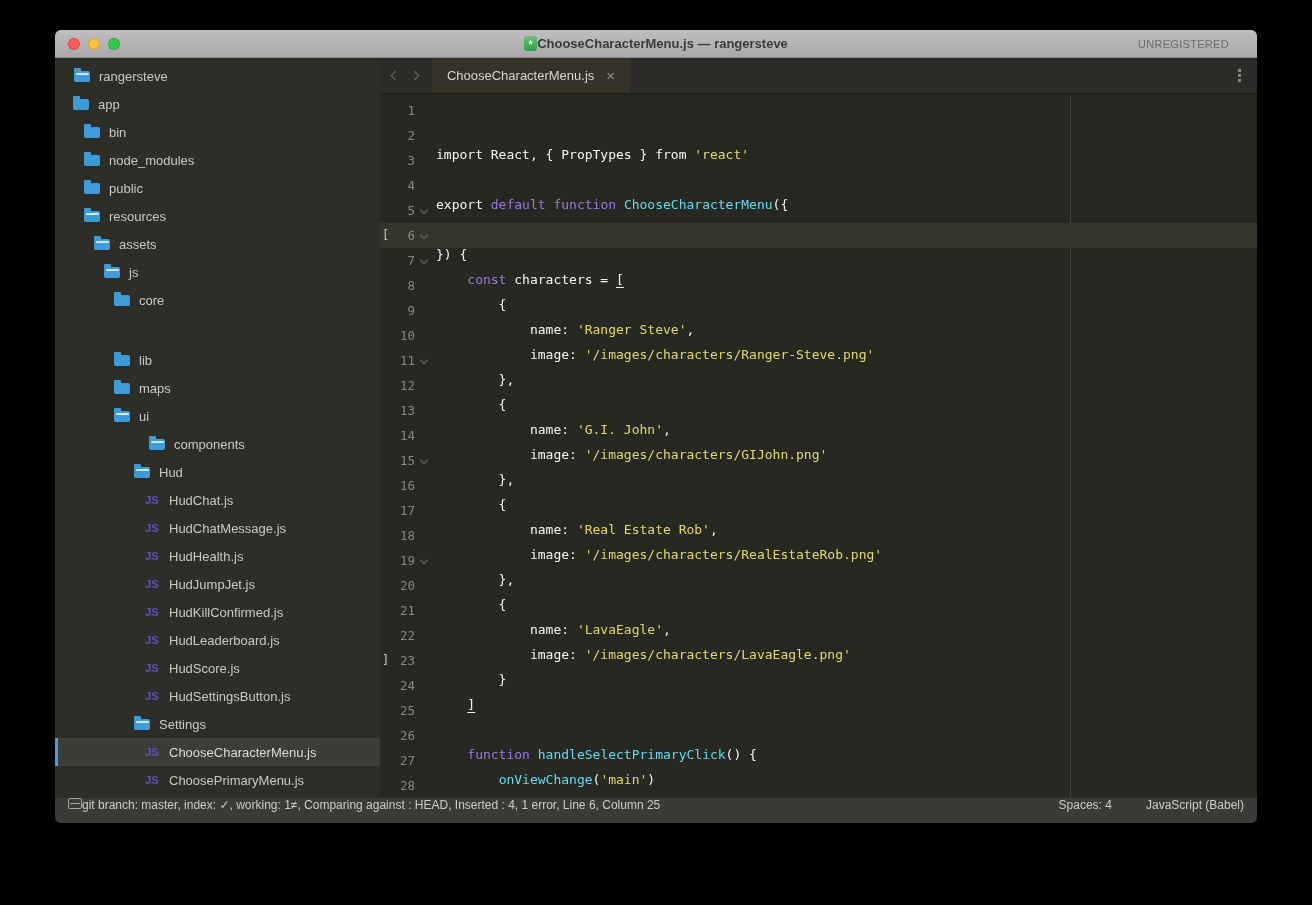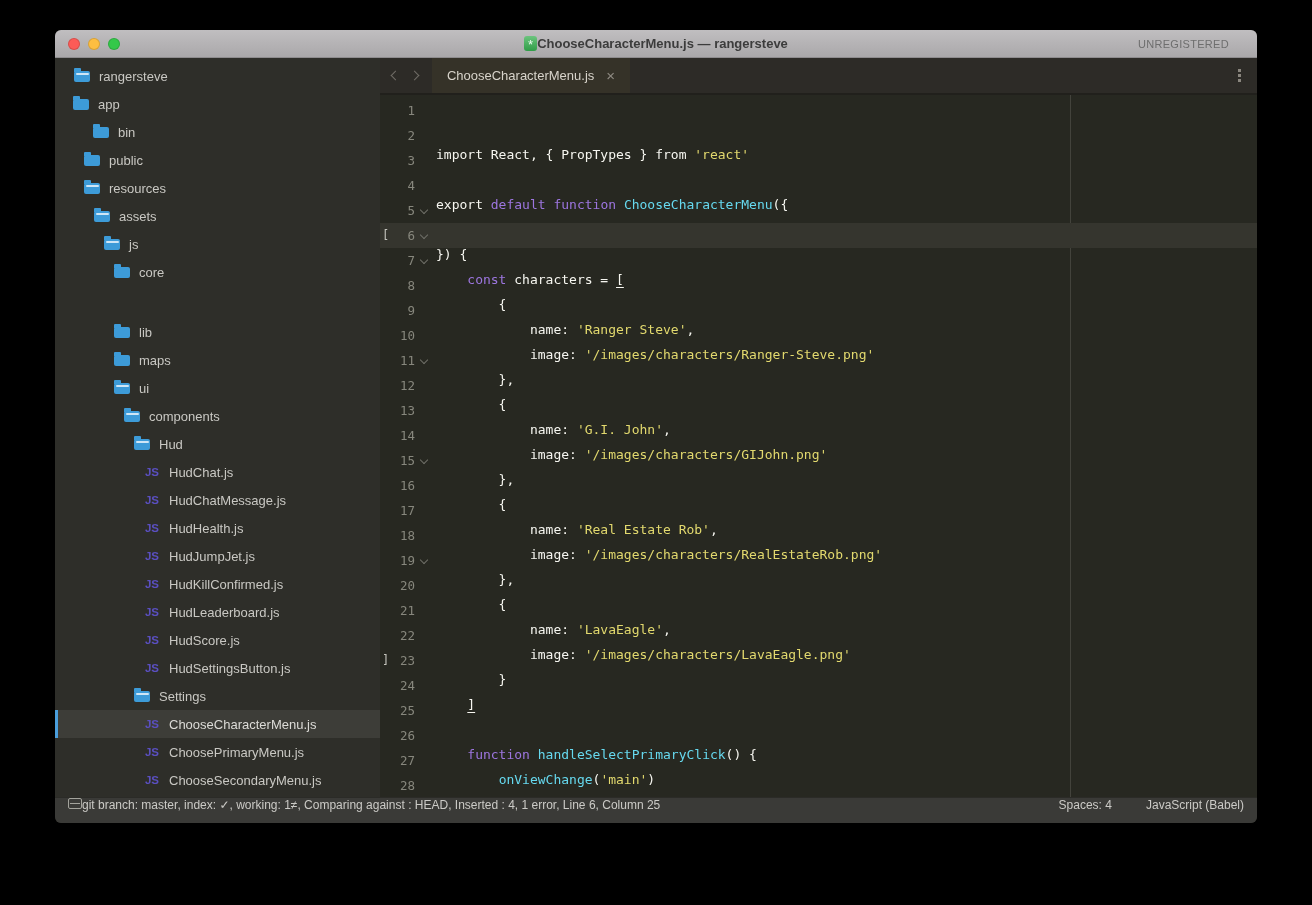--- a/index.html
+++ b/index.html
@@ -110,30 +110,31 @@
       <span class="doc-icon"></span>
       <span class="win-title">ChooseCharacterMenu.js — rangersteve</span>
     </div>
     <span class="license">UNREGISTERED</span>
   </div>
 
   <div class="main">
     <div class="sidebar" id="sidebar-tree">
         <div class="srow" style="padding-left: 19px;"><span class="folder open"></span><span>rangersteve</span></div>
         <div class="srow" style="padding-left: 18px;"><span class="folder"></span><span>app</span></div>
-        <div class="srow" style="padding-left: 29px; margin-left: 9px;"><span class="folder"></span><span>bin</span></div>
+        <div class="srow" style="padding-left: 29px;"><span class="folder"></span><span>bin</span></div>
+        <div class="srow" style="padding-left: 29px;"><span class="folder"></span><span>node_modules</span></div>
         <div class="srow" style="padding-left: 29px;"><span class="folder"></span><span>public</span></div>
         <div class="srow" style="padding-left: 29px;"><span class="folder open"></span><span>resources</span></div>
         <div class="srow" style="padding-left: 39px;"><span class="folder open"></span><span>assets</span></div>
         <div class="srow" style="padding-left: 49px;"><span class="folder open"></span><span>js</span></div>
         <div class="srow" style="padding-left: 59px;"><span class="folder"></span><span>core</span></div>
         <div class="srow" style="padding-left: 59px; margin-top: 32px;"><span class="folder"></span><span>lib</span></div>
         <div class="srow" style="padding-left: 59px;"><span class="folder"></span><span>maps</span></div>
         <div class="srow" style="padding-left: 59px;"><span class="folder open"></span><span>ui</span></div>
-        <div class="srow" style="padding-left: 69px;"><span class="folder open"></span><span>components</span></div>
+        <div class="srow" style="padding-left: 94px;"><span class="folder open"></span><span>components</span></div>
         <div class="srow" style="padding-left: 79px;"><span class="folder open"></span><span>Hud</span></div>
         <div class="srow" style="padding-left: 89px;"><span class="jsbadge">JS</span><span>HudChat.js</span></div>
         <div class="srow" style="padding-left: 89px;"><span class="jsbadge">JS</span><span>HudChatMessage.js</span></div>
         <div class="srow" style="padding-left: 89px;"><span class="jsbadge">JS</span><span>HudHealth.js</span></div>
         <div class="srow" style="padding-left: 89px;"><span class="jsbadge">JS</span><span>HudJumpJet.js</span></div>
         <div class="srow" style="padding-left: 89px;"><span class="jsbadge">JS</span><span>HudKillConfirmed.js</span></div>
         <div class="srow" style="padding-left: 89px;"><span class="jsbadge">JS</span><span>HudLeaderboard.js</span></div>
         <div class="srow" style="padding-left: 89px;"><span class="jsbadge">JS</span><span>HudScore.js</span></div>
         <div class="srow" style="padding-left: 89px;"><span class="jsbadge">JS</span><span>HudSettingsButton.js</span></div>
         <div class="srow" style="padding-left: 79px;"><span class="folder open"></span><span>Settings</span></div>

